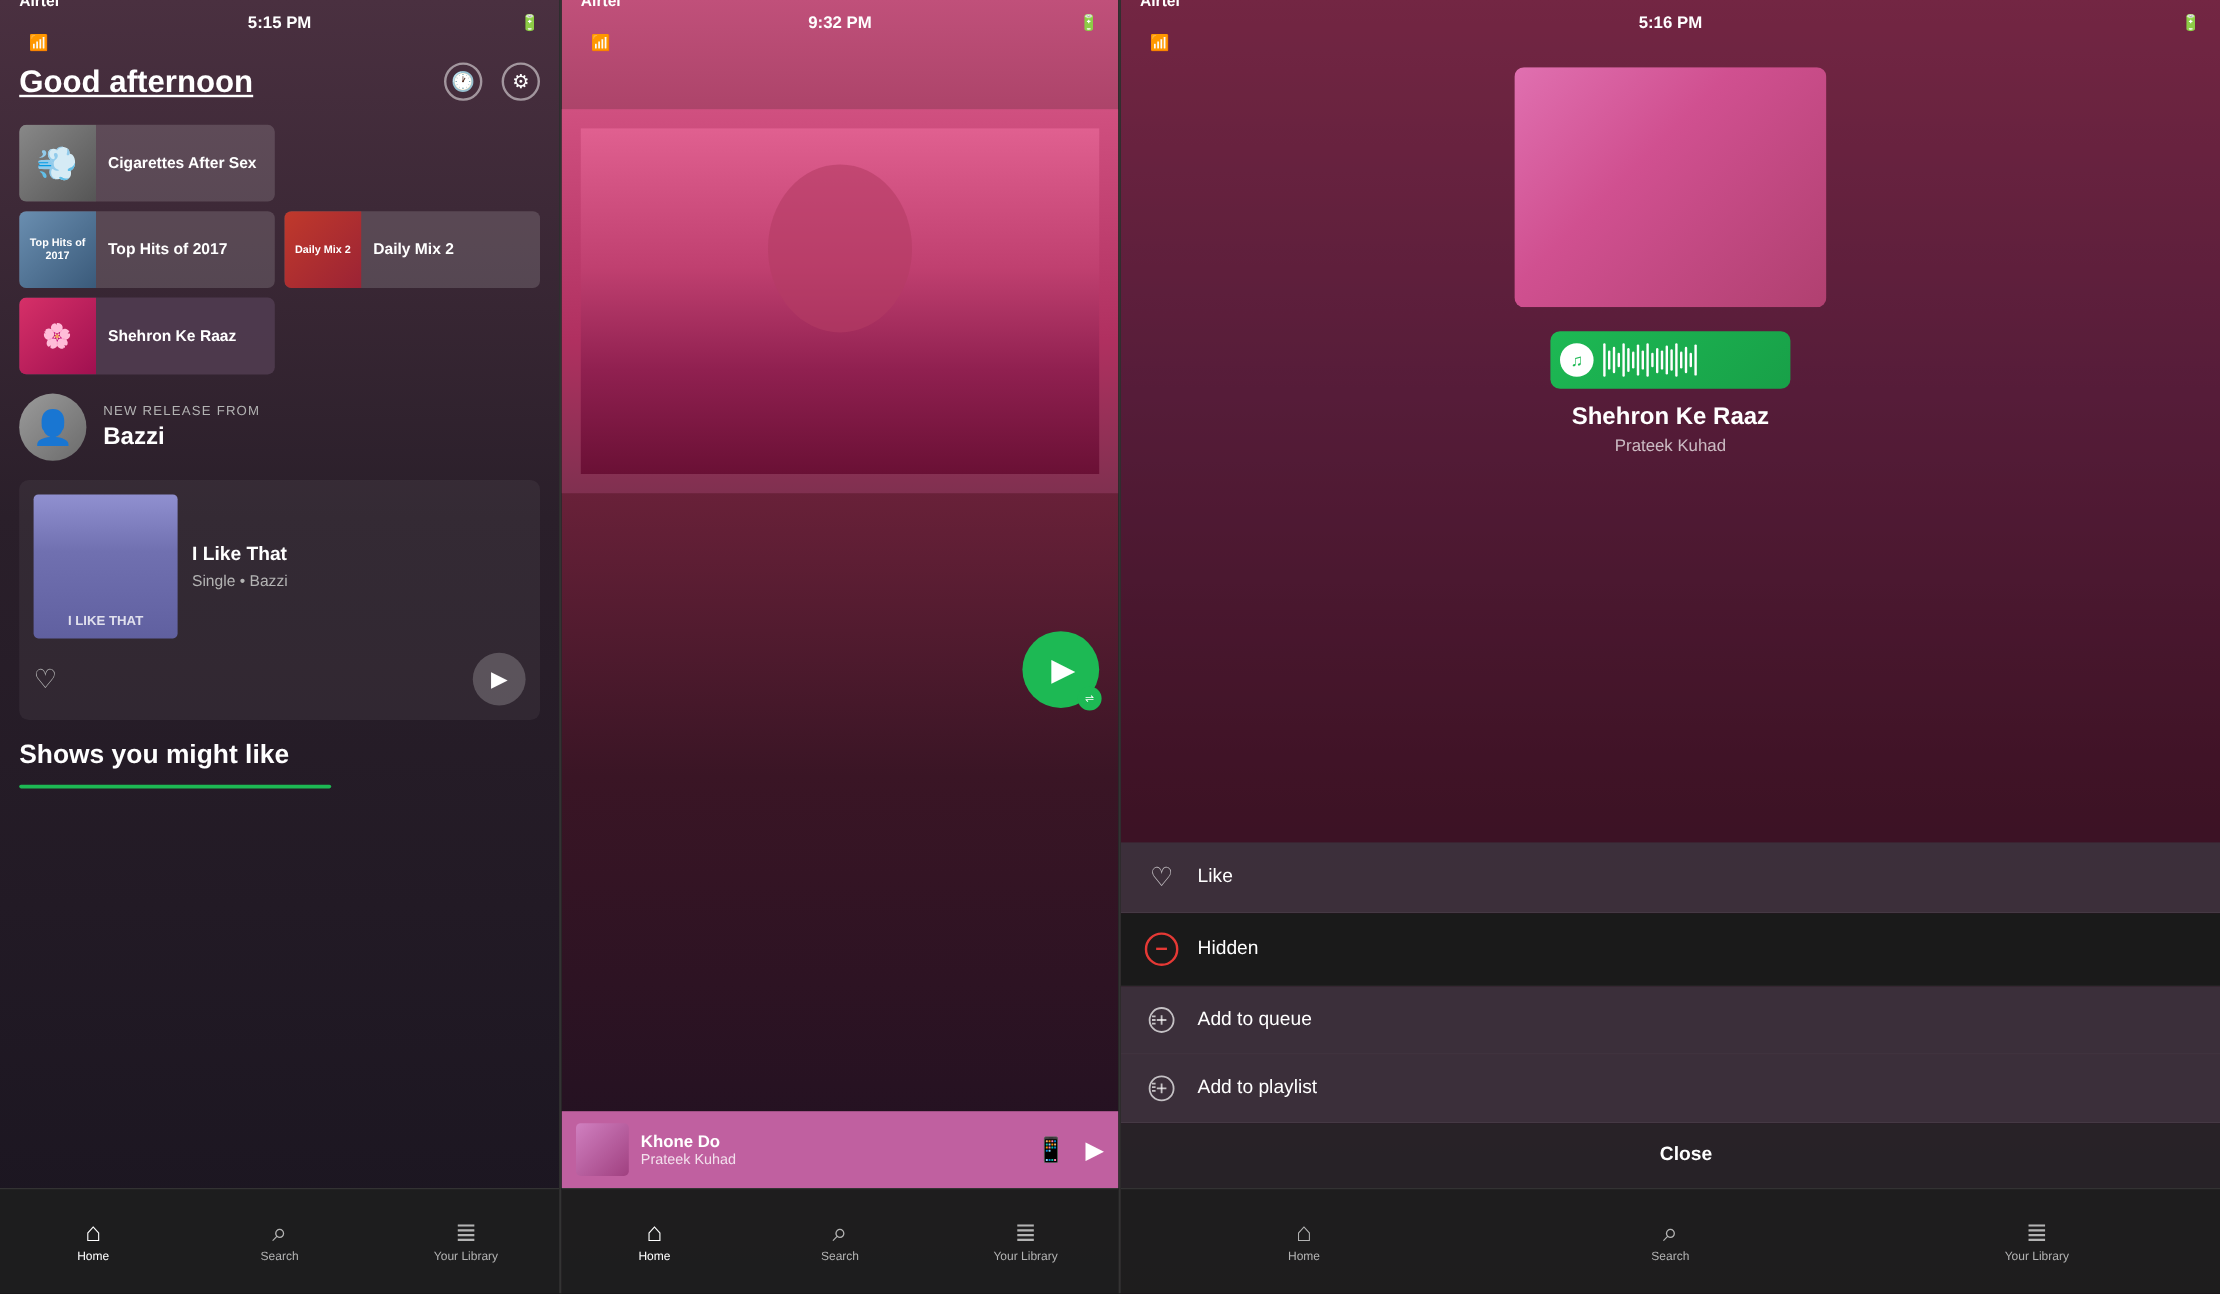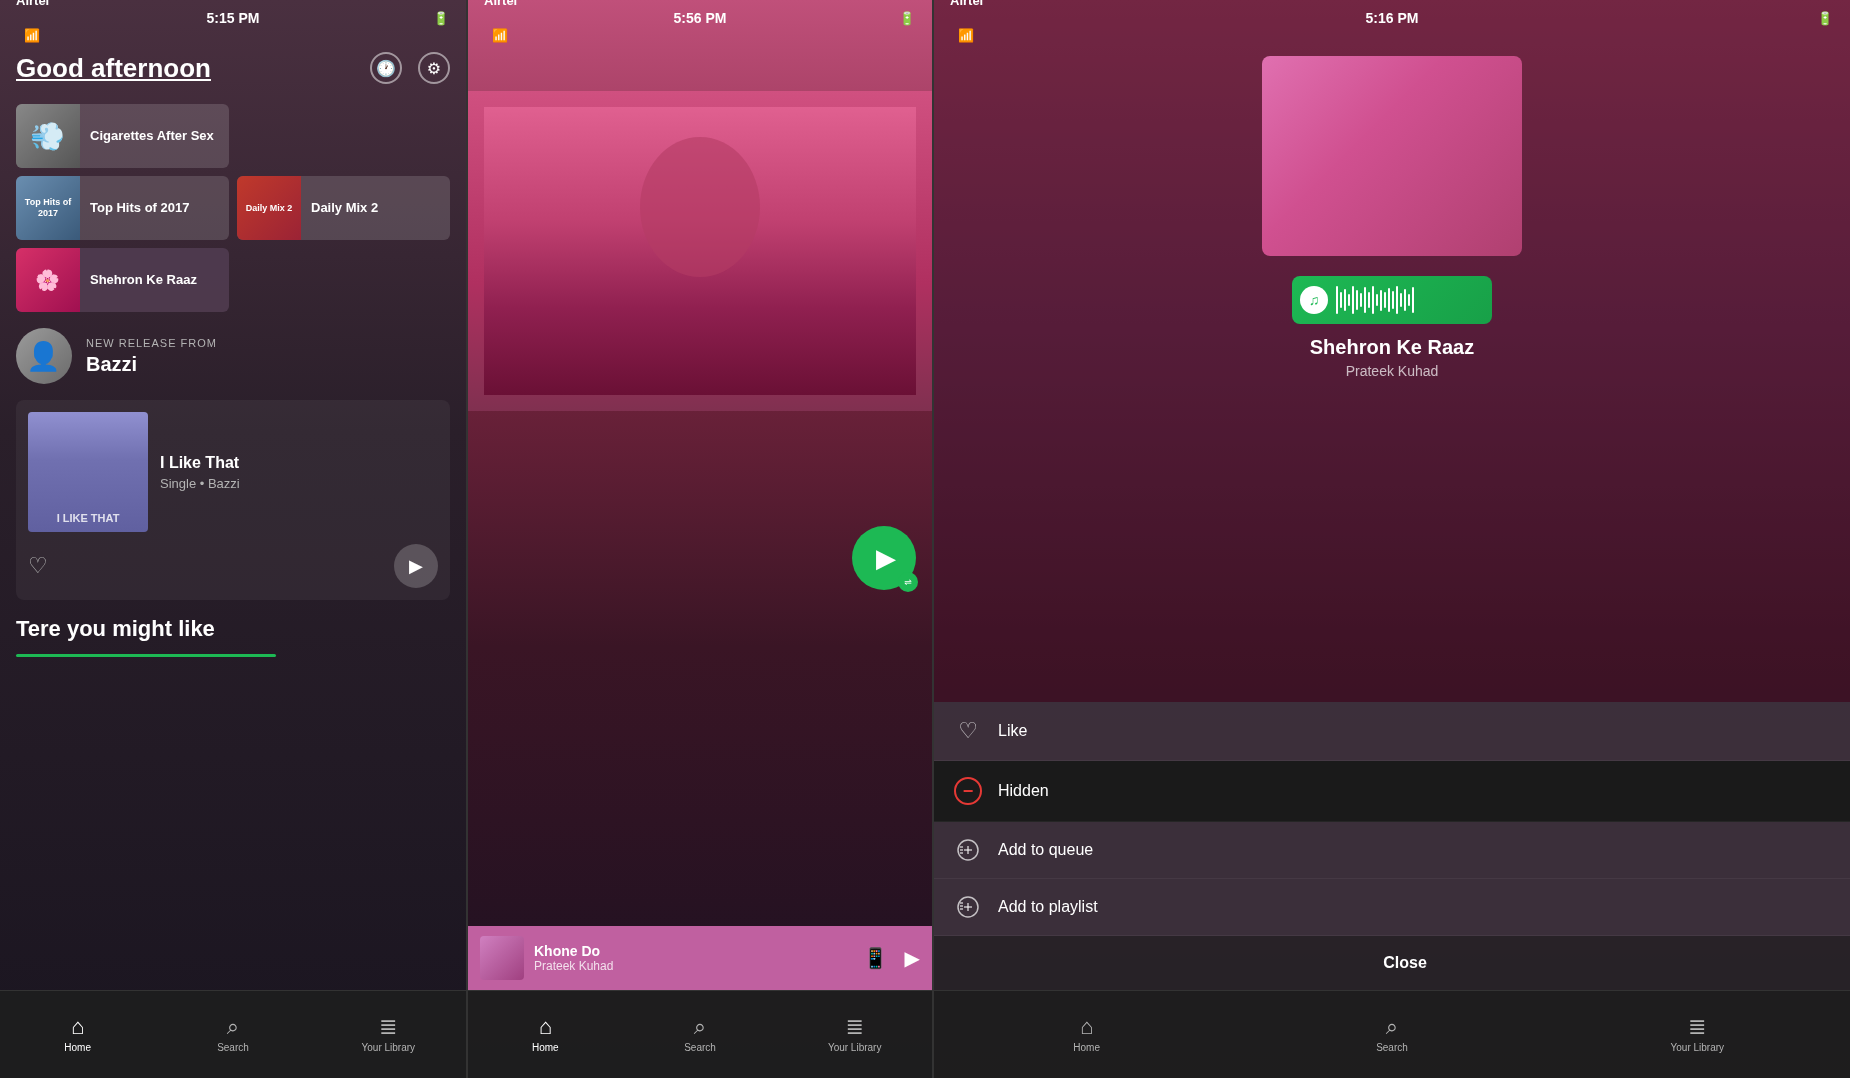--- a/index.html
+++ b/index.html
@@ -709,21 +709,21 @@
         </div>
       </div>
       <div class="song-actions">
         <span class="heart-icon">♡</span>
         <div class="play-circle">
           <span>▶</span>
         </div>
       </div>
     </div>
 
-    <div class="shows-title">Tere you might like</div>
+    <div class="shows-title">Shows you might like</div>
     <div class="green-bar"></div>
   </div>
 
   <div class="bottom-nav">
     <div class="nav-item active">
       <div class="nav-icon">⌂</div>
       <span>Home</span>
     </div>
     <div class="nav-item">
       <div class="nav-icon">⌕</div>
@@ -738,21 +738,21 @@
 
 <div class="phone">
   <div class="phone2-bg"></div>
 
   
   <div class="status-bar">
     <div class="status-left">
       <span>Airtel</span>
       <span>📶</span>
     </div>
-    <div class="status-center">5:56 PM</div>
+    <div class="status-center">9:32 PM</div>
     <div class="status-right">
       <span>🔋</span>
     </div>
   </div>
 
   
   <div class="back-btn">‹</div>
 
   
   <div class="album-hero">

